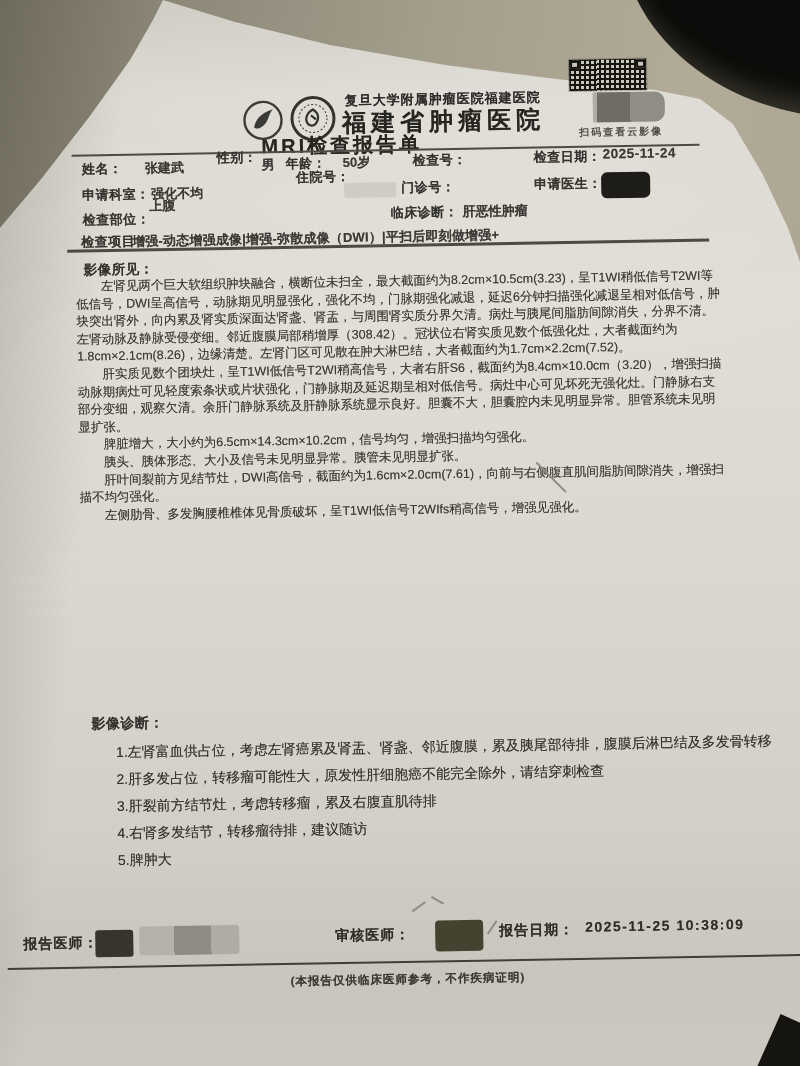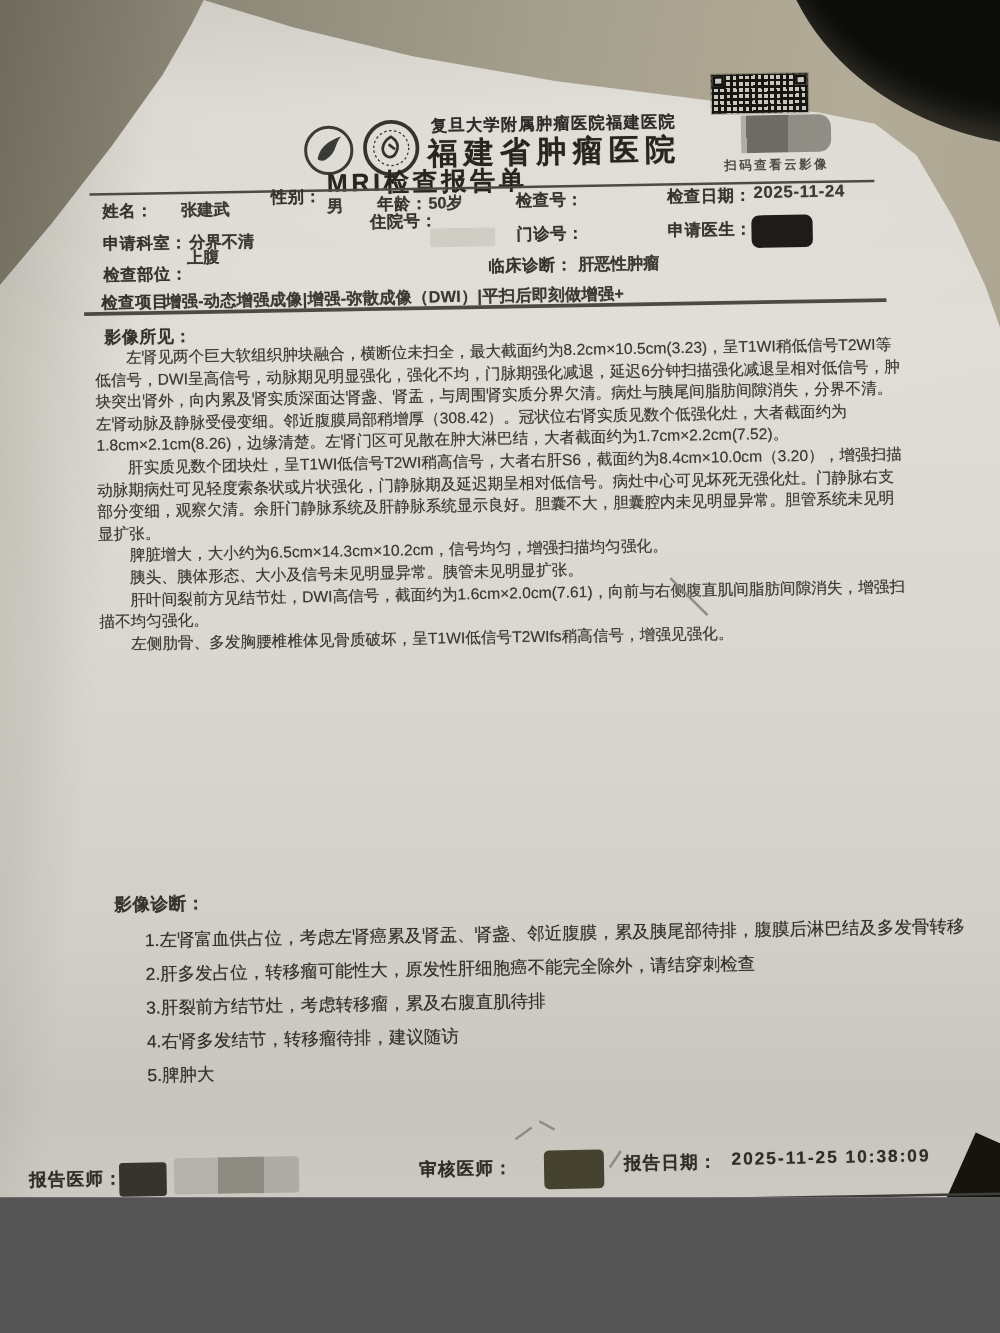--- a/index.html
+++ b/index.html
@@ -1,17 +1,17 @@
 <!DOCTYPE html>
 <html><head>
 <meta charset="utf-8">
 <style>
   html,body{margin:0;padding:0;background:#555;}
   *{box-sizing:border-box;}
-  .photo{position:relative;width:800px;height:958px;overflow:hidden;
+  .photo{position:relative;width:800px;height:1066px;overflow:hidden;
     font-family:"Liberation Sans","DejaVu Sans",sans-serif;
     background:linear-gradient(100deg,#6f6b5c 0%,#8d8878 18%,#a49e8c 45%,#b2ab97 72%,#a9a28e 100%);}
   .dark-object{position:absolute;left:620px;top:-262px;width:460px;height:380px;
     background:#0c0c0a;border-radius:50%;box-shadow:inset -10px -16px 22px rgba(190,180,150,.22);}
   .dark-sliver{position:absolute;right:-18px;bottom:-26px;width:54px;height:70px;
     background:#15140f;transform:rotate(24deg);}
   .paper{position:absolute;inset:0;
     background:
       radial-gradient(120% 55% at 60% 6%, rgba(255,255,255,.16), transparent 60%),
       linear-gradient(96deg, rgba(105,100,86,.30), rgba(105,100,86,0) 15%),
@@ -83,31 +83,31 @@
          background:linear-gradient(90deg,#b0ada5 0 6%,#6e6c65 6% 52%,#908d85 52% 100%);border-radius:0 10px 10px 0;"></div>
     <div class="abs qr-cap" style="left:586px;top:129px">扫码查看云影像</div>
 
     <div class="hline" style="left:78px;top:149px;width:628px;height:2px"></div>
     <div class="hline" style="left:72px;top:244px;width:642px;height:2.5px"></div>
 
     <span class="abs lbl soft" style="left:88px;top:155px">姓名：</span>
     <span class="abs val soft" style="left:151px;top:155px">张建武</span>
     <span class="abs lbl soft" style="left:223px;top:146px">性别：</span>
     <span class="abs val soft" style="left:268px;top:154px">男</span>
-    <span class="abs lbl soft" style="left:308px;top:153px">年龄：</span>
+    <span class="abs lbl soft" style="left:292px;top:153px">年龄：</span>
     <span class="abs val soft" style="left:349px;top:153px">50岁</span>
     <span class="abs lbl soft" style="left:419px;top:152px">检查号：</span>
     <span class="abs lbl soft" style="left:540px;top:151px">检查日期：</span>
     <span class="abs val soft" style="left:609px;top:150px;font-size:13.5px;letter-spacing:.5px">2025-11-24</span>
 
     <span class="abs lbl soft" style="left:88px;top:181px">申请科室：</span>
-    <span class="abs val soft" style="left:157px;top:181px">分界不清</span>
+    <span class="abs val soft" style="left:157px;top:181px">强化不均</span>
     <span class="abs lbl soft" style="left:302px;top:167px">住院号：</span>
     <div class="redact" style="left:350px;top:182px;width:52px;height:15px;background:#c6c3ba;opacity:.65"></div>
-    <span class="abs lbl soft" style="left:419px;top:179px">门诊号：</span>
+    <span class="abs lbl soft" style="left:407px;top:179px">门诊号：</span>
     <span class="abs lbl soft" style="left:540px;top:178px">申请医生：</span>
     <div class="redact" style="left:607px;top:176px;width:49px;height:26px;background:#1d1c18;border-radius:6px"></div>
 
     <span class="abs lbl soft" style="left:88px;top:206px">检查部位：</span>
     <span class="abs val soft" style="left:155px;top:193px">上腹</span>
     <span class="abs lbl soft" style="left:396px;top:204px">临床诊断：</span>
     <span class="abs val soft" style="left:468px;top:204px">肝恶性肿瘤</span>
 
     <span class="abs lbl soft" style="left:86px;top:228px">检查项目：</span>
     <span class="abs val soft" style="left:137px;top:228px;letter-spacing:.2px">增强-动态增强成像|增强-弥散成像（DWI）|平扫后即刻做增强+</span>

